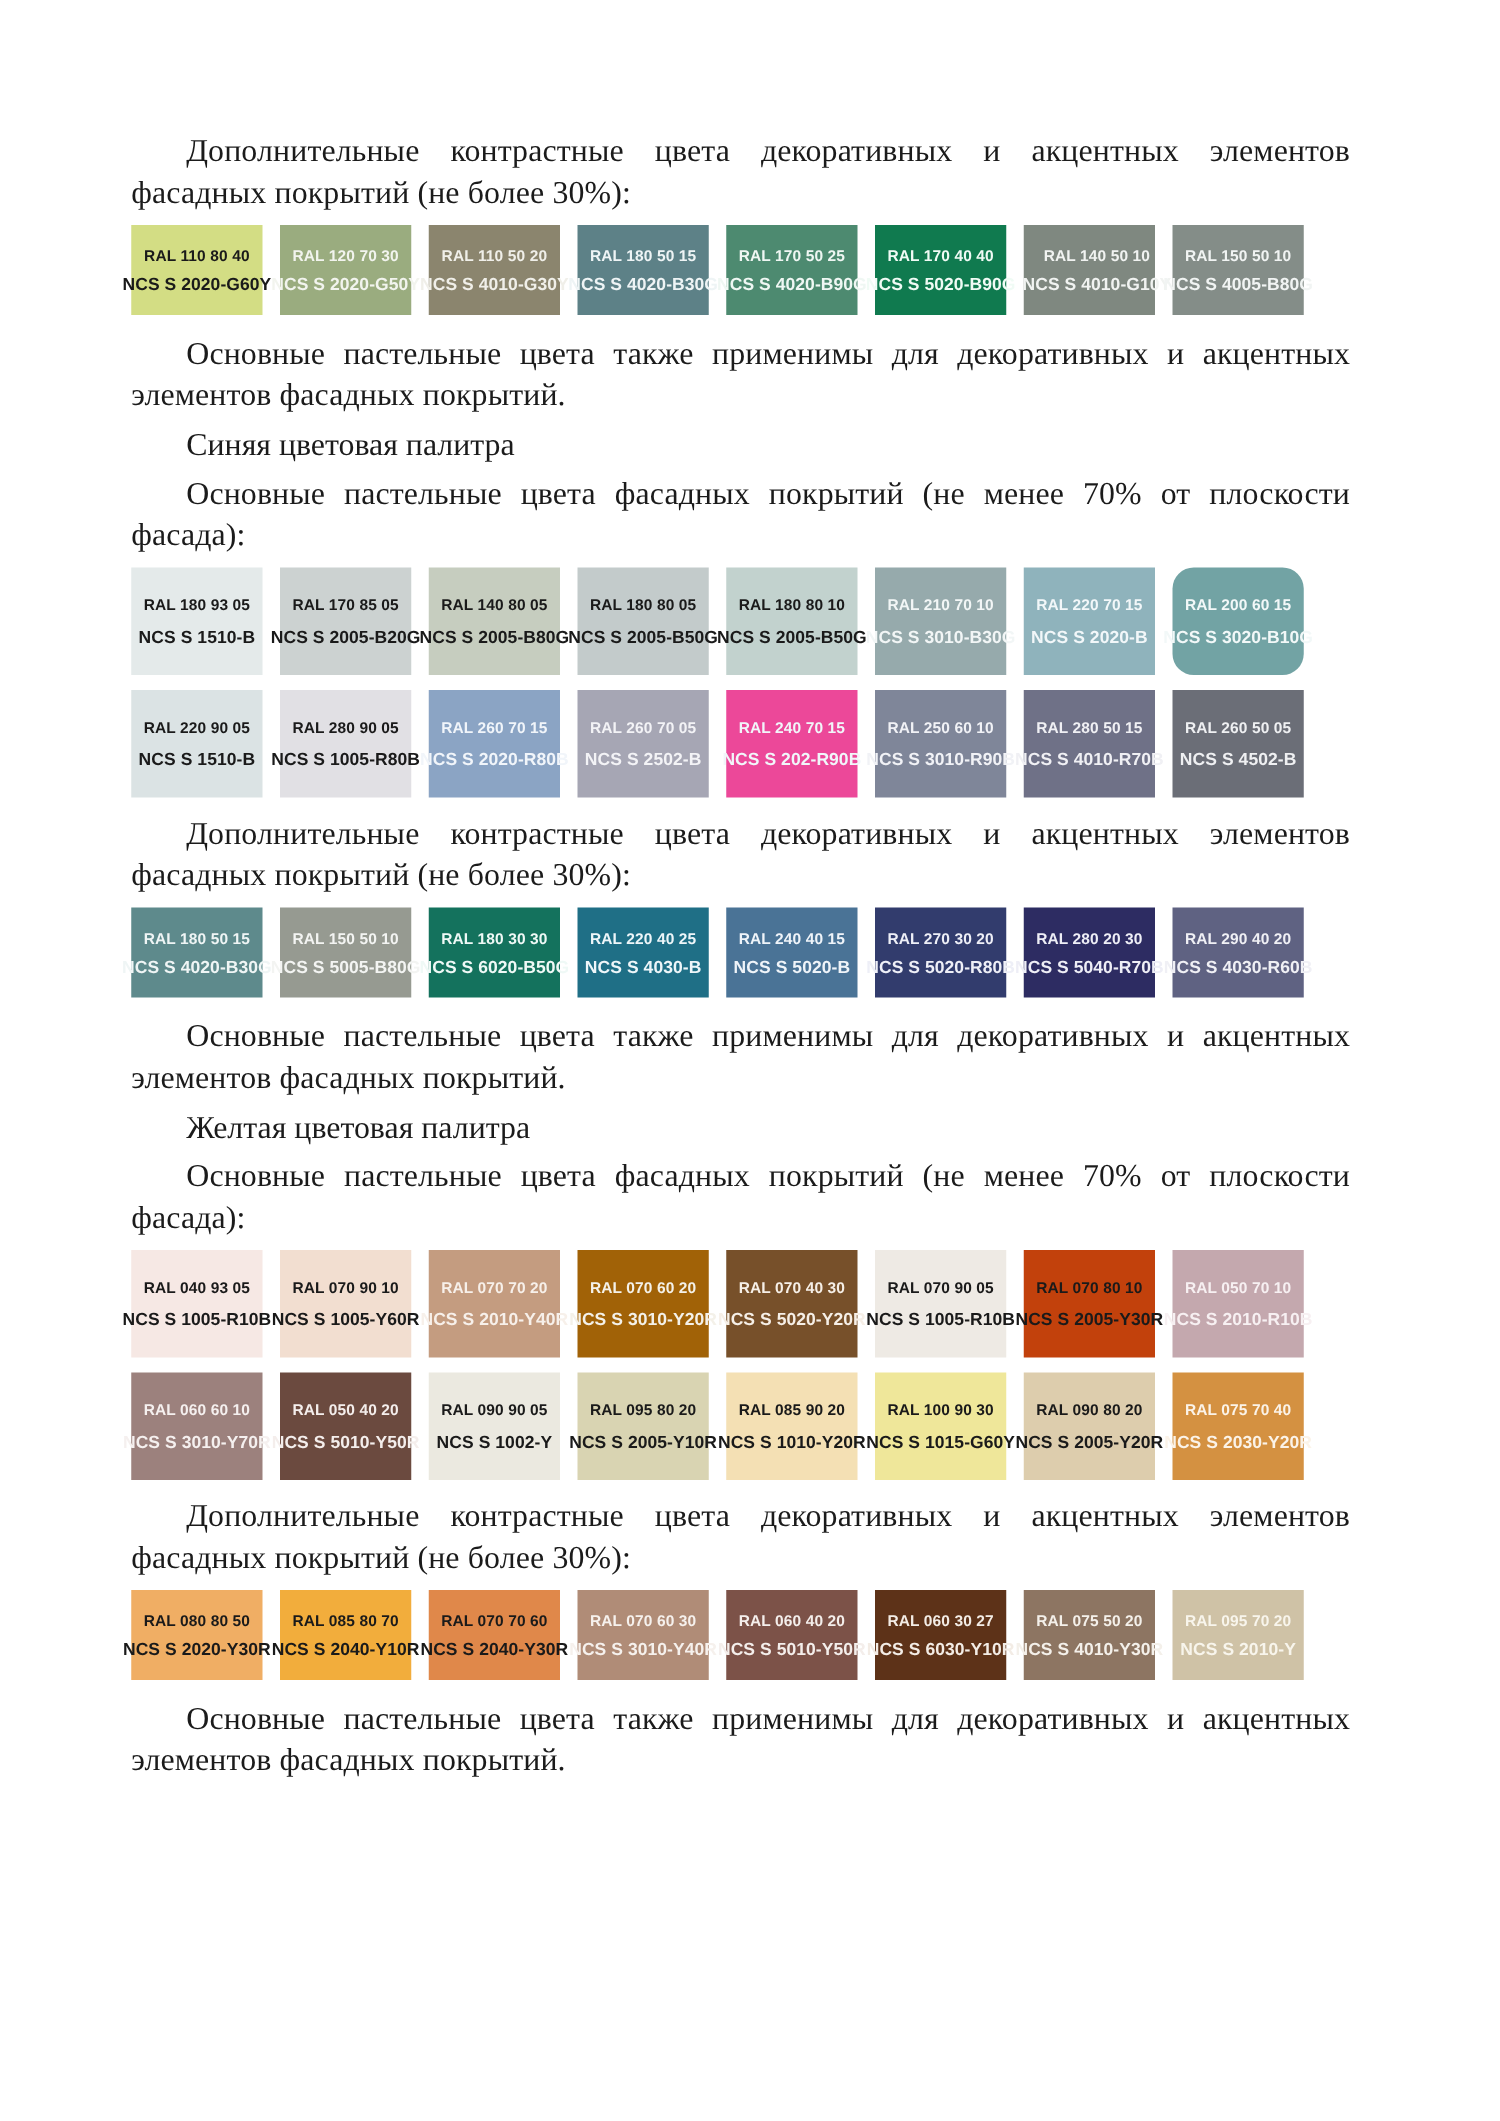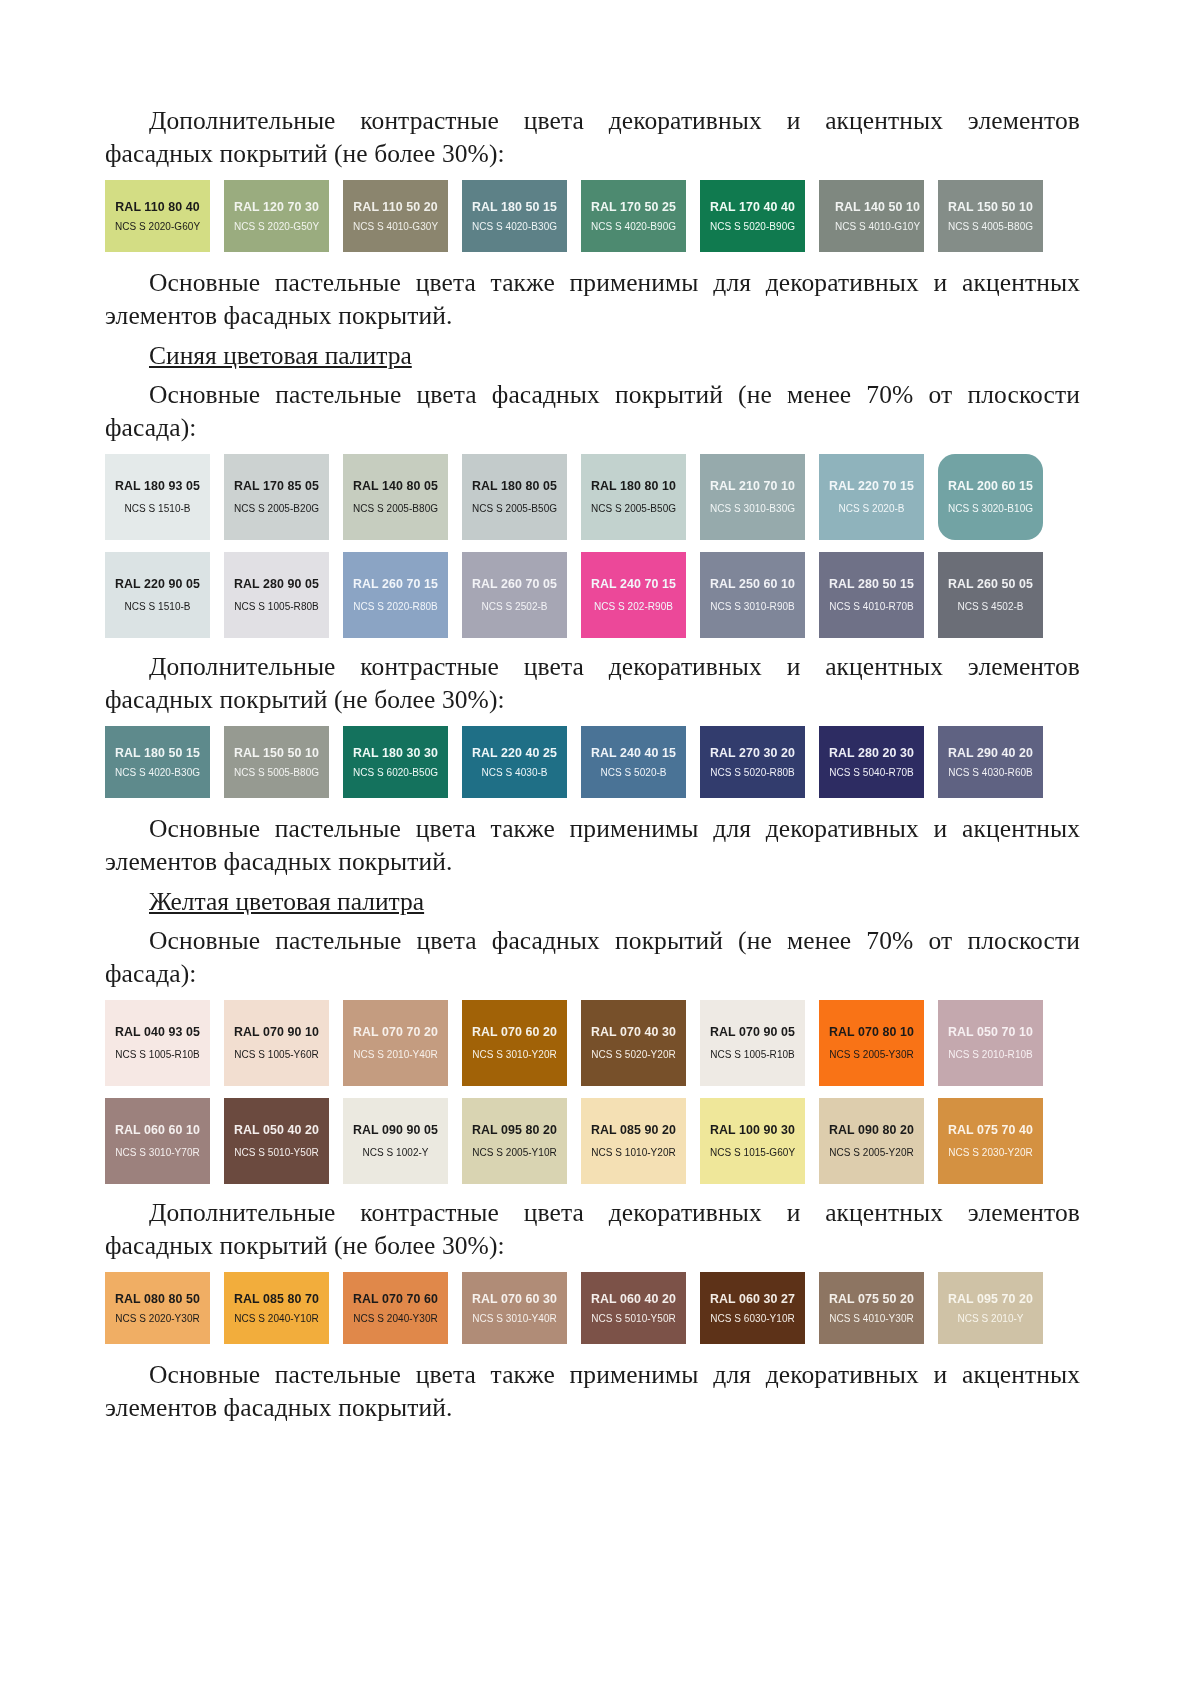--- a/index.html
+++ b/index.html
@@ -34,21 +34,20 @@
   }
   .subhead {
     font-family: "Liberation Serif", "DejaVu Serif", serif;
     font-size: 25.5px;
     line-height: 1.30;
     text-indent: 44px;
     margin: 0 0 6px 0;
     color: #1b1b1b;
   }
   .subhead span.u {
-    text-decoration: underline;
     text-underline-offset: 2px;
   }
 
   
   .swatch-row {
     display: flex;
     gap: 0;
     margin: 10px 0 14px 0;
     width: 955px;
   }
@@ -68,22 +67,22 @@
   .swatch:last-child { margin-right: 0; }
   .swatch .ral {
     font-size: 12.4px;
     font-weight: 600;
     letter-spacing: 0.1px;
     line-height: 1;
     margin-bottom: 9px;
     white-space: nowrap;
   }
   .swatch .ncs {
-    font-size: 10px;
-    font-weight: 400;
+    font-size: 14px;
+    font-weight: 700;
     letter-spacing: 0.05px;
     line-height: 1;
     white-space: nowrap;
   }
   .swatch.tall { height: 86px; }
   .swatch.tall .ral { margin-bottom: 11px; }
 </style>
 </head>
 <body>
 
@@ -263,21 +262,21 @@
       <span class="ncs">NCS S 3010-Y20R</span>
     </div>
     <div class="swatch tall" style="background-color: rgb(119, 80, 42); color: rgb(246, 239, 231);">
       <span class="ral">RAL 070 40 30</span>
       <span class="ncs">NCS S 5020-Y20R</span>
     </div>
     <div class="swatch tall" style="background-color: rgb(238, 234, 228); color: rgb(26, 26, 26);">
       <span class="ral">RAL 070 90 05</span>
       <span class="ncs">NCS S 1005-R10B</span>
     </div>
-    <div class="swatch tall" style="background-color: #f97316; color: rgb(26, 26, 26);">
+    <div class="swatch tall" style="background-color: #c2410c; color: rgb(26, 26, 26);">
       <span class="ral">RAL 070 80 10</span>
       <span class="ncs">NCS S 2005-Y30R</span>
     </div>
     <div class="swatch tall" style="background-color: rgb(196, 168, 174); color: rgb(247, 240, 242);">
       <span class="ral">RAL 050 70 10</span>
       <span class="ncs">NCS S 2010-R10B</span>
     </div>
   </div>
 
   <div class="swatch-row compact">

